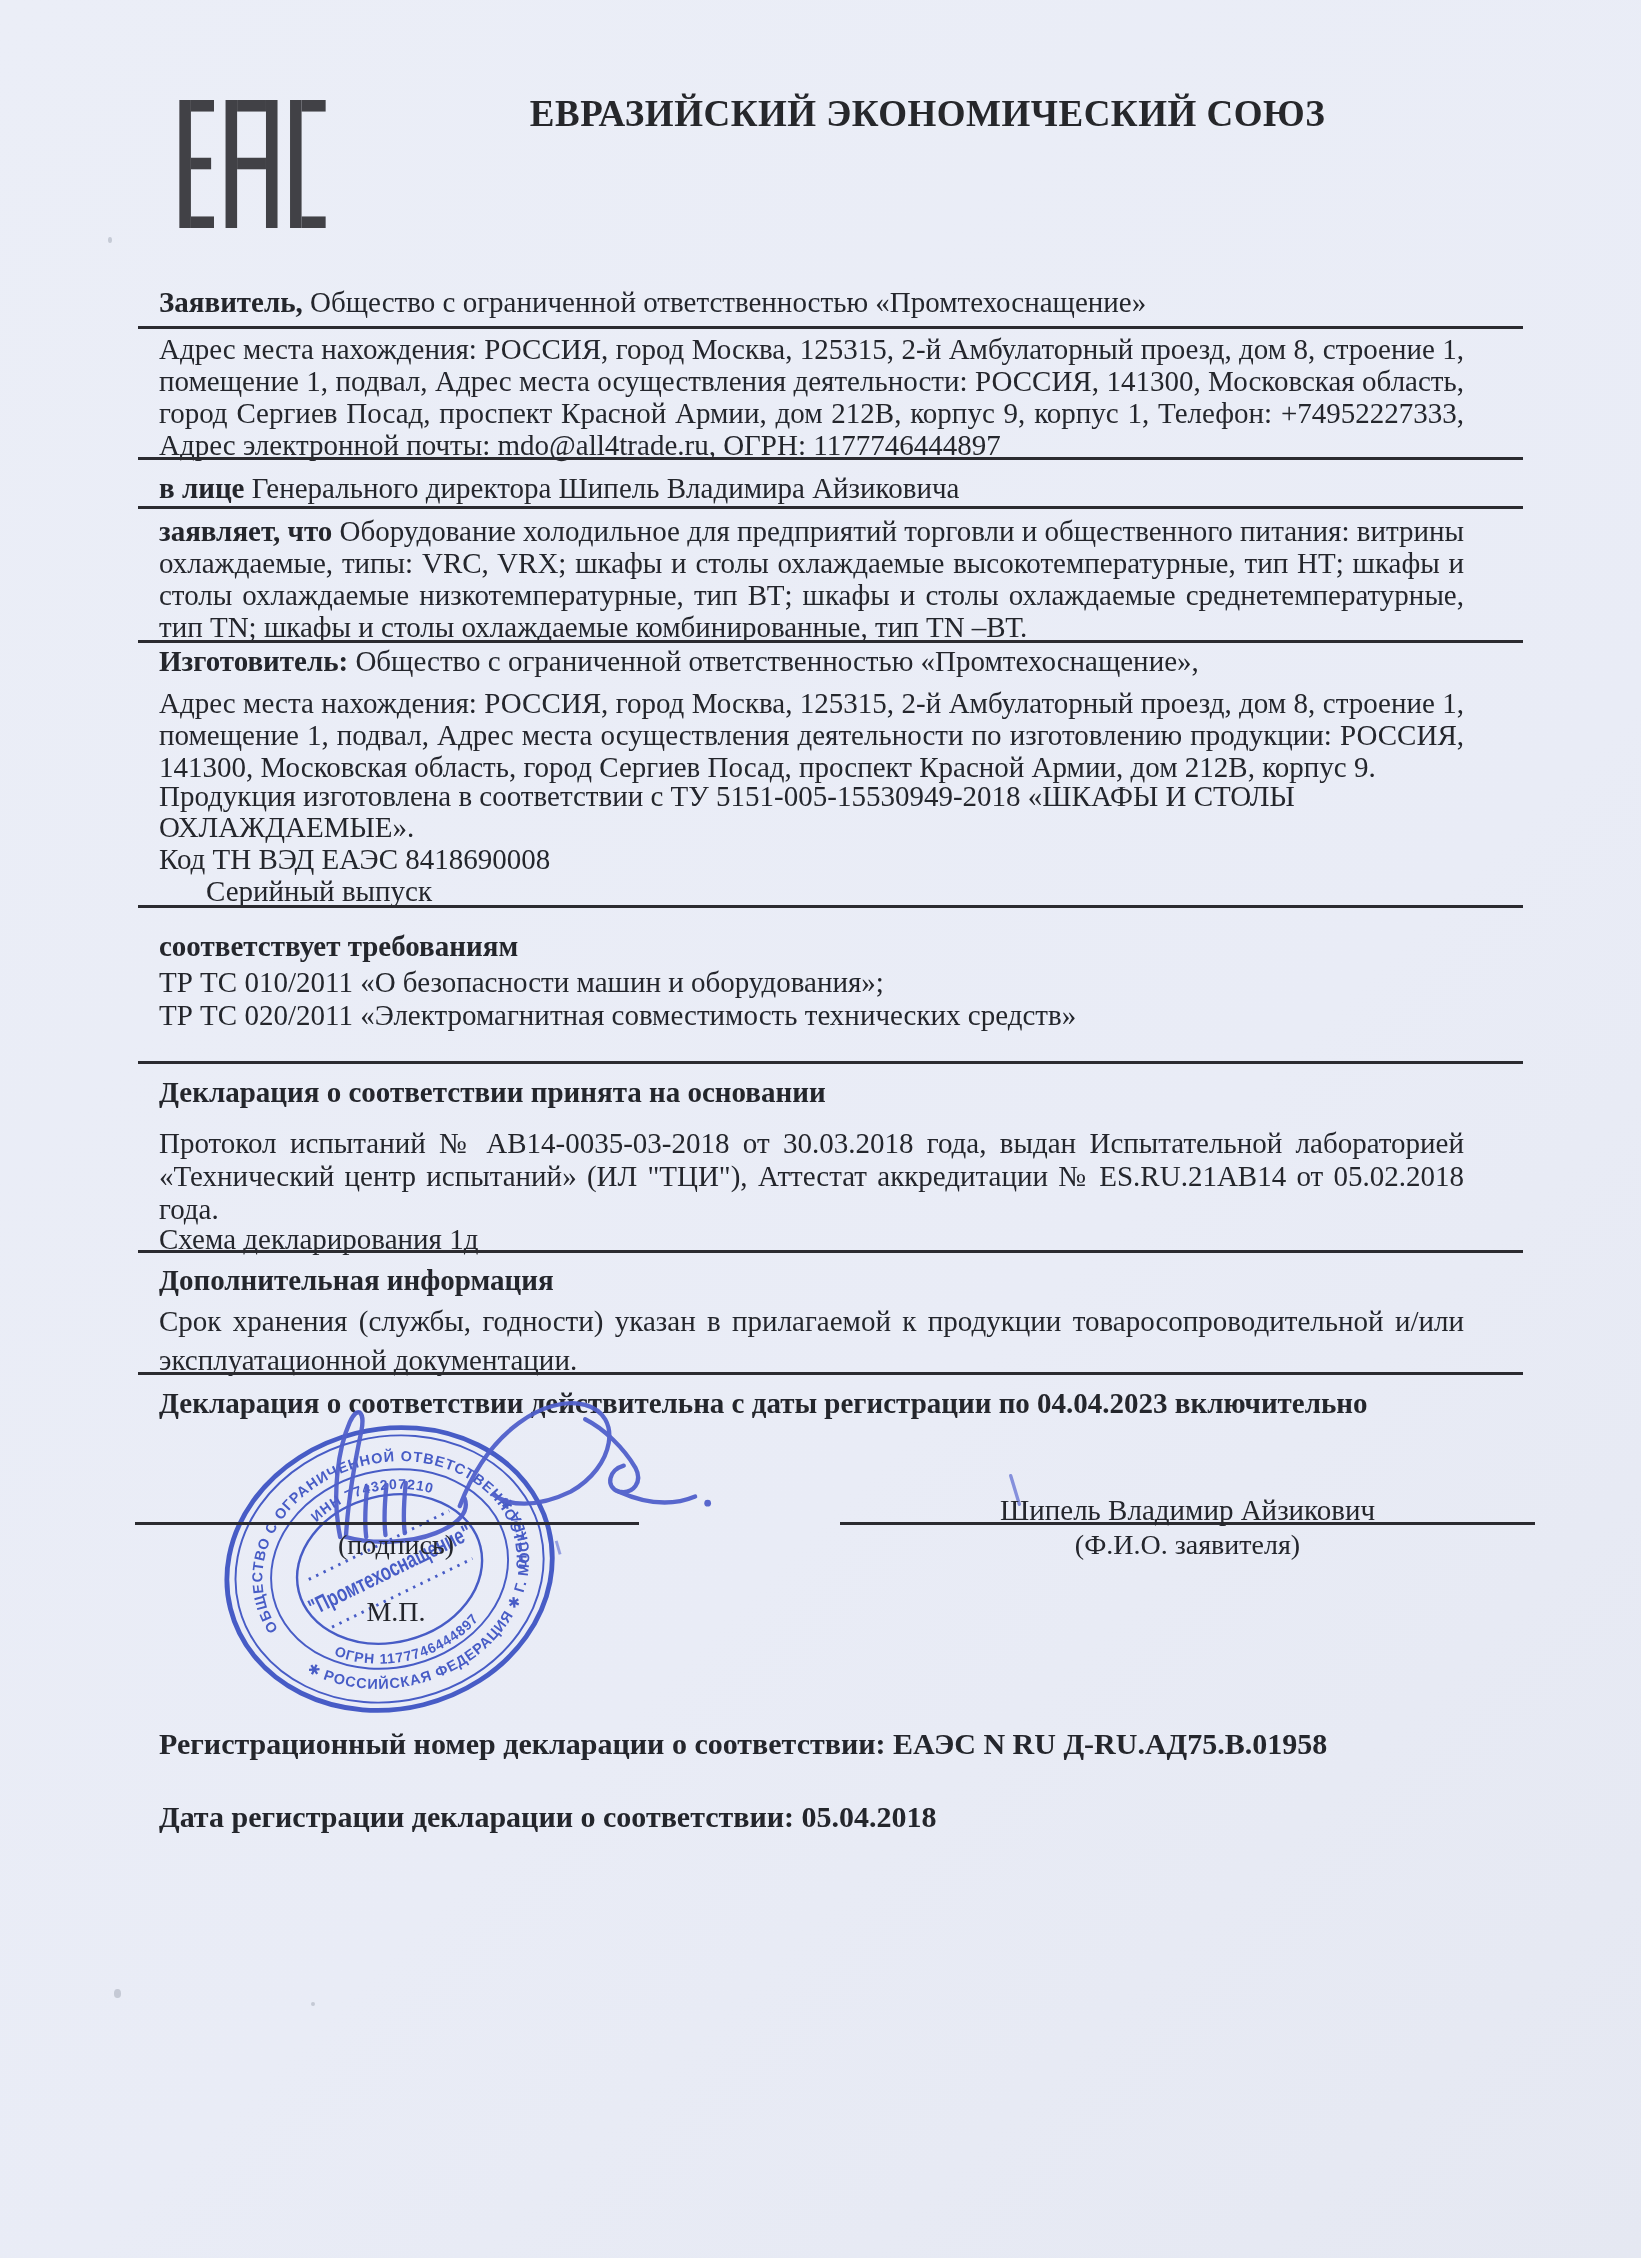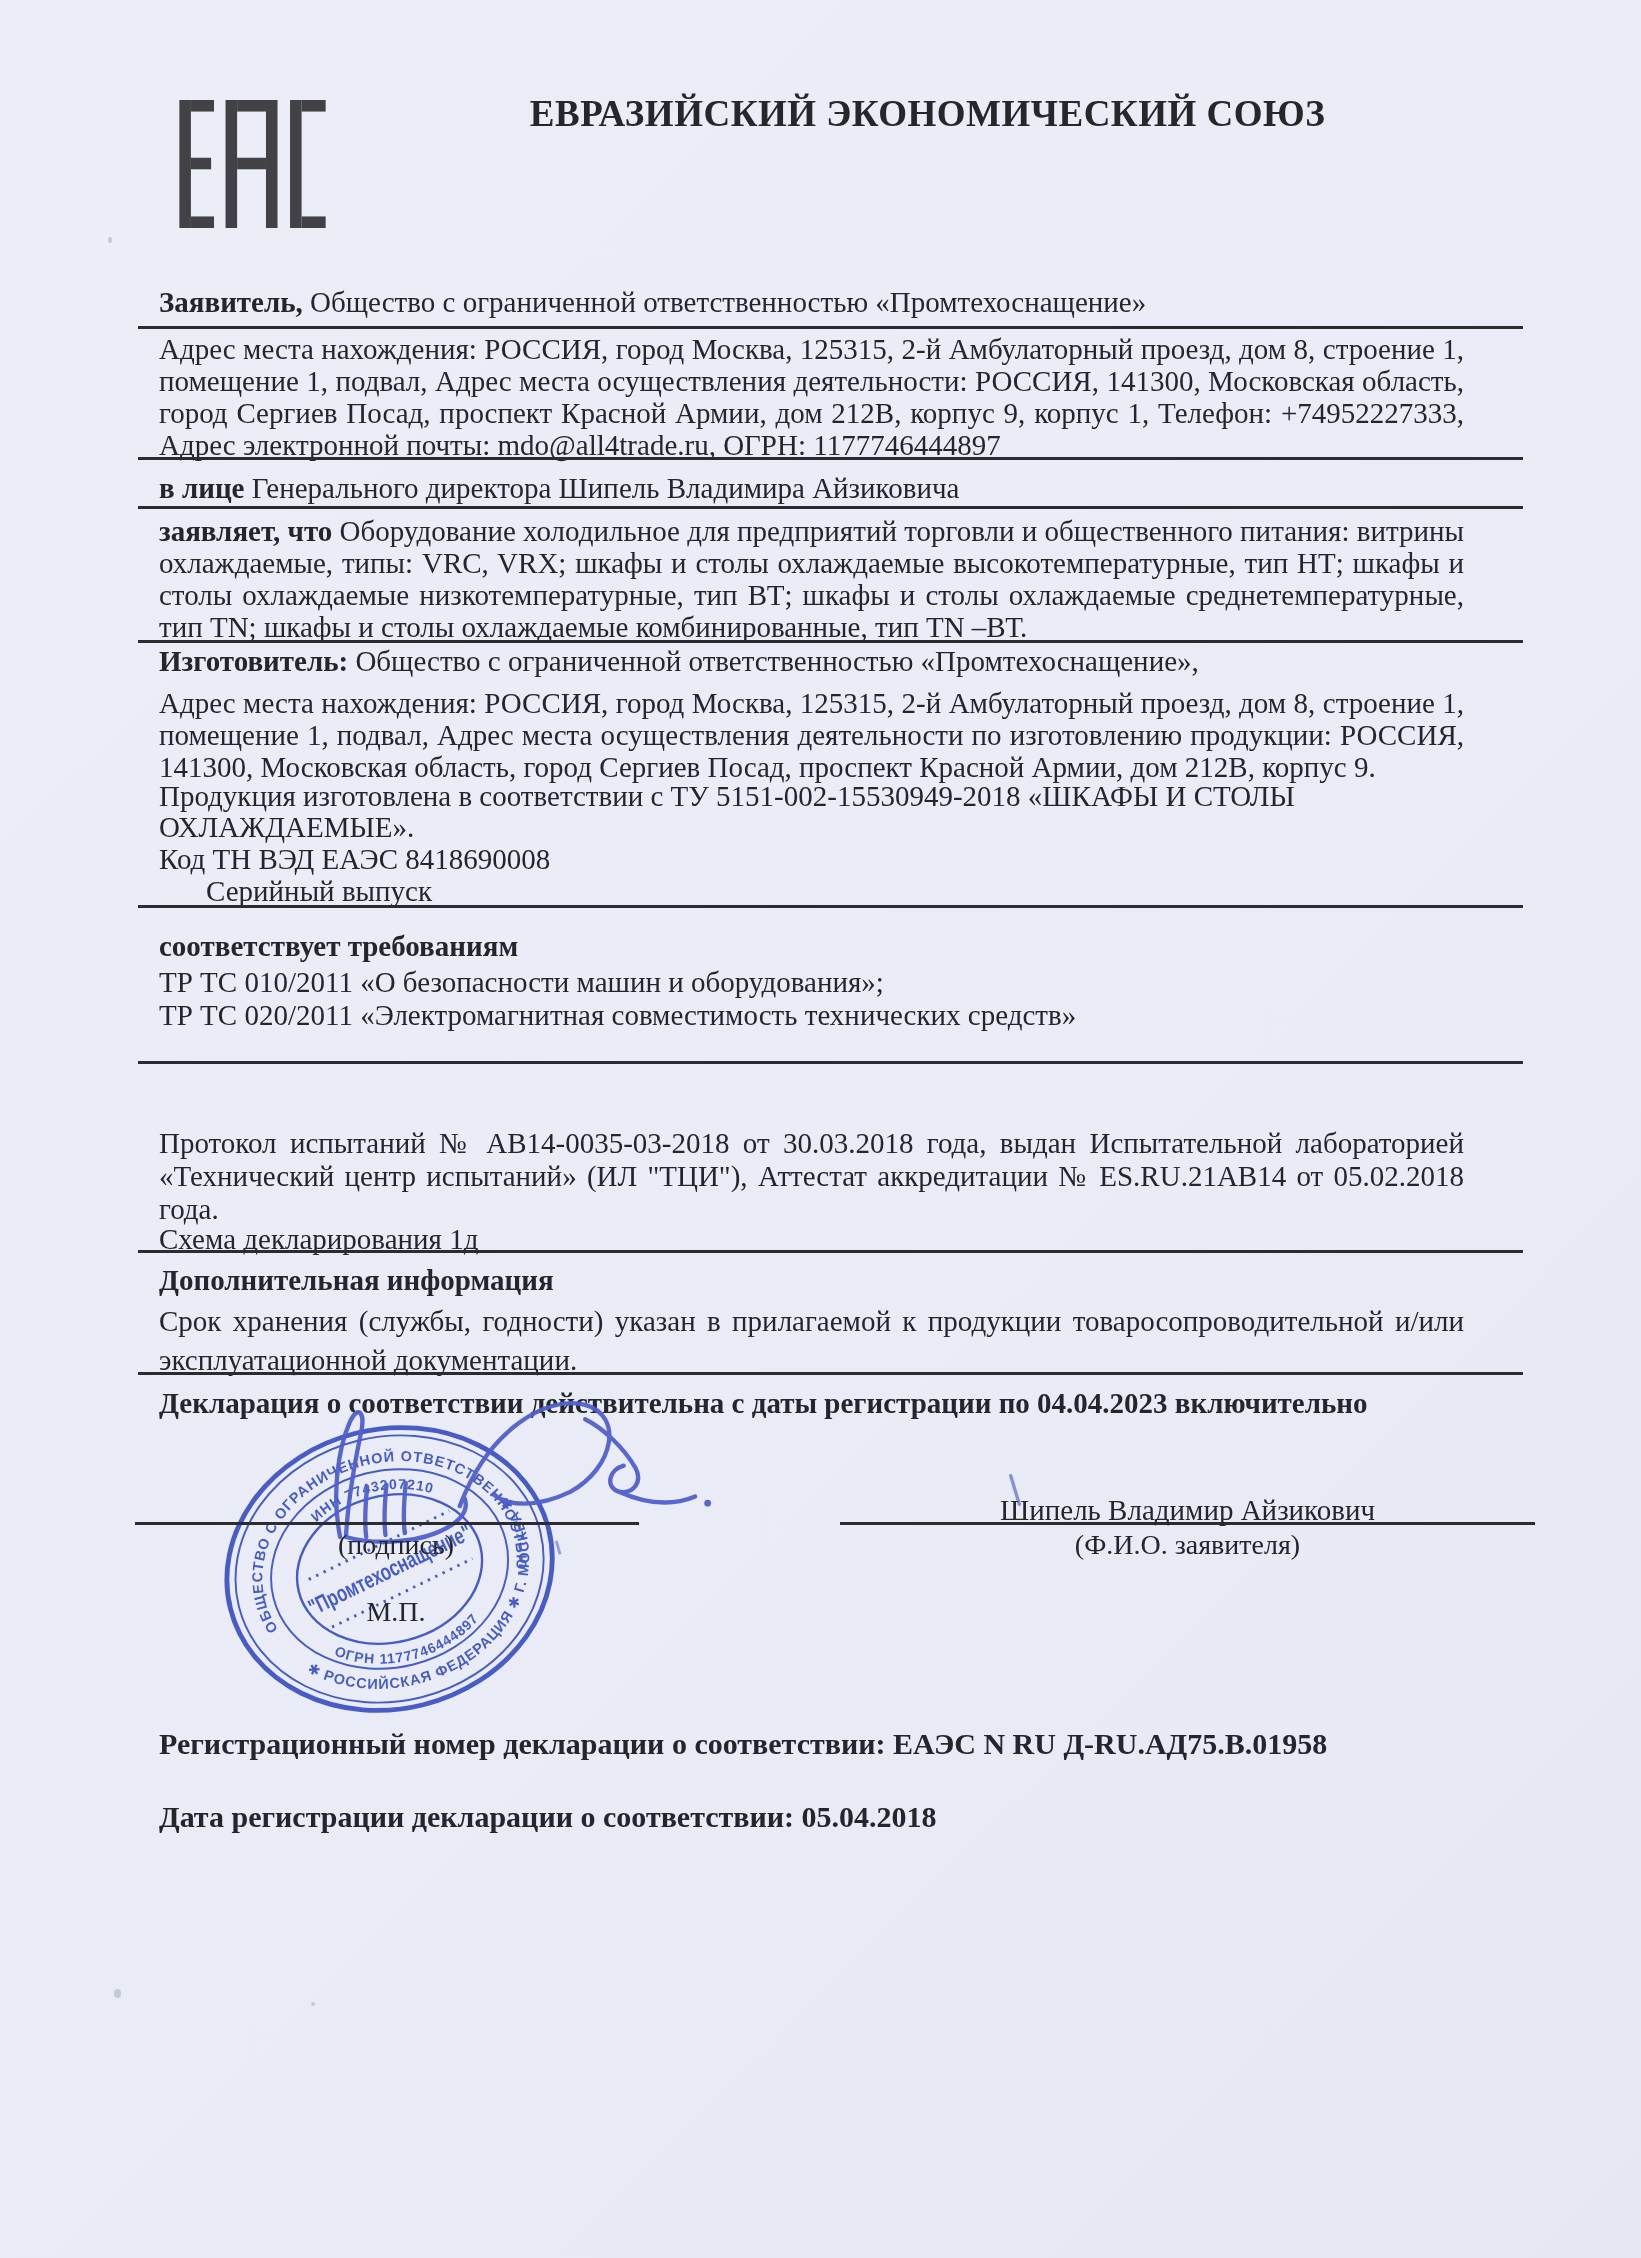--- a/index.html
+++ b/index.html
@@ -67,32 +67,33 @@
 
   <div class="abs para" style="top:515px;">
     <span class="lead">заявляет, что</span><span> Оборудование холодильное для предприятий торговли и общественного питания: витрины охлаждаемые, типы: VRC, VRX; шкафы и столы охлаждаемые высокотемпературные, тип НТ; шкафы и столы охлаждаемые низкотемпературные, тип ВТ; шкафы и столы охлаждаемые среднетемпературные, тип TN; шкафы и столы охлаждаемые комбинированные, тип TN –ВТ.</span>
   </div>
   <div class="abs rule" style="top:640px;"></div>
 
   <div class="abs para noj" style="top:645px;">
     <span class="lead">Изготовитель:</span><span> Общество с ограниченной ответственностью «Промтехоснащение»,</span>
   </div>
   <div class="abs para" style="top:687px;">Адрес места нахождения: РОССИЯ, город Москва, 125315, 2-й Амбулаторный проезд, дом 8, строение 1, помещение 1, подвал, Адрес места осуществления деятельности по изготовлению продукции: РОССИЯ, 141300, Московская область, город Сергиев Посад, проспект Красной Армии, дом 212В, корпус 9.</div>
-  <div class="abs para noj" style="top:781px; line-height:31px;">Продукция изготовлена в соответствии с ТУ 5151-002-15530949-2018 «ШКАФЫ И СТОЛЫ ОХЛАЖДАЕМЫЕ».</div>
+  <div class="abs para noj" style="top:781px; line-height:31px;">Продукция изготовлена в соответствии с ТУ 5151-005-15530949-2018 «ШКАФЫ И СТОЛЫ ОХЛАЖДАЕМЫЕ».</div>
   <div class="abs para noj" style="top:843px;">Код ТН ВЭД ЕАЭС 8418690008</div>
   <div class="abs para noj" style="top:875px;margin-left:47px;">Серийный выпуск</div>
   <div class="abs rule" style="top:905px;"></div>
 
   <div class="abs para noj bold" style="top:930px;">соответствует требованиям</div>
   <div class="abs para noj" style="top:966px; line-height:33px;">
     <div>ТР ТС 010/2011 «О безопасности машин и оборудования»;</div>
     <div>ТР ТС 020/2011 «Электромагнитная совместимость технических средств»</div>
   </div>
   <div class="abs rule" style="top:1061px;"></div>
 
+  <div class="abs para noj bold" style="top:1076px;">Декларация о соответствии принята на основании</div>
   <div class="abs para" style="top:1127px; line-height:33px;">Протокол испытаний № АВ14-0035-03-2018 от 30.03.2018 года, выдан Испытательной лабораторией «Технический центр испытаний» (ИЛ "ТЦИ"), Аттестат аккредитации № ES.RU.21АВ14 от 05.02.2018 года.</div>
   <div class="abs para noj" style="top:1223px;">Схема декларирования 1д</div>
   <div class="abs rule" style="top:1250px;"></div>
 
   <div class="abs para noj bold" style="top:1264px;">Дополнительная информация</div>
   <div class="abs para" style="top:1302px; line-height:39px;">Срок хранения (службы, годности) указан в прилагаемой к продукции товаросопроводительной и/или эксплуатационной документации.</div>
   <div class="abs rule" style="top:1372px;"></div>
 
   <div class="abs para noj bold" style="top:1387px;">Декларация о соответствии действительна с даты регистрации по 04.04.2023 включительно</div>
 

